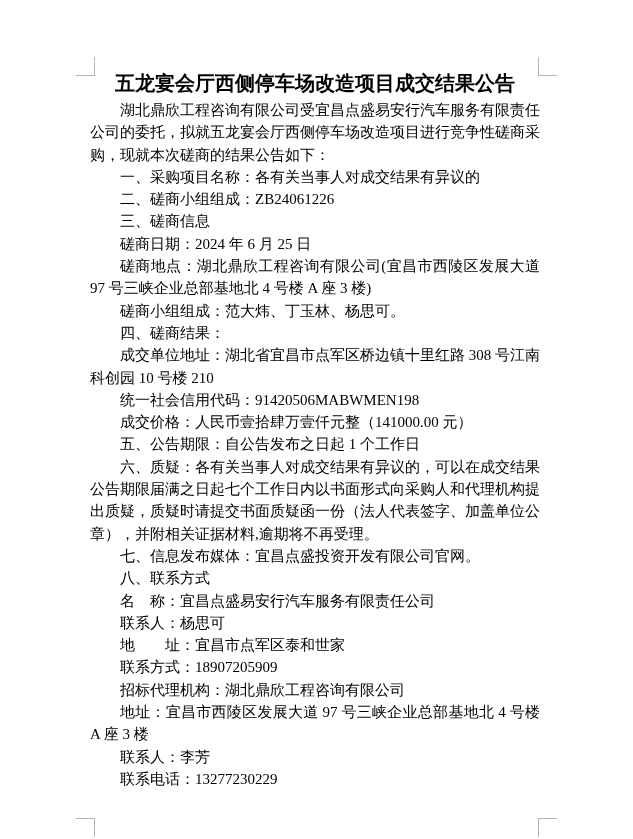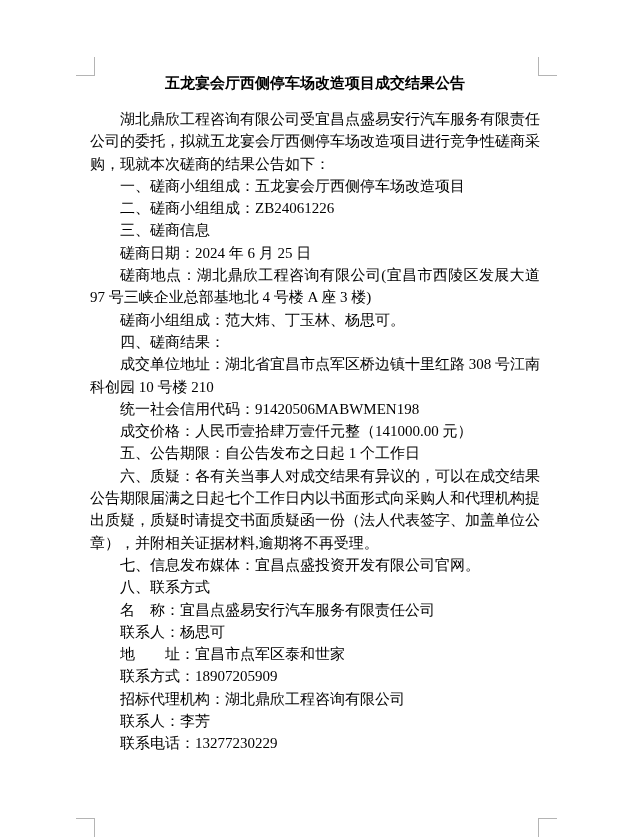--- a/index.html
+++ b/index.html
@@ -12,22 +12,22 @@
     font-family: "Liberation Serif", "DejaVu Serif", serif;
     overflow: hidden;
   }
   .content {
     position: absolute;
     left: 90px;
     top: 70px;
     width: 450px;
   }
   .doc-title {
-    margin: 0 0 12px 0;
-    font-size: 15px;
+    margin: 0 0 3px 0;
+    font-size: 20px;
     line-height: 26px;
     font-weight: bold;
     text-align: center;
     white-space: nowrap;
   }
   .para {
     margin: 0;
     font-size: 15px;
     line-height: 22.3px;
     text-align: justify;
@@ -51,36 +51,37 @@
 <div class="page">
 
   <div class="crop-mark crop-tl"></div>
   <div class="crop-mark crop-tr"></div>
   <div class="crop-mark crop-bl"></div>
   <div class="crop-mark crop-br"></div>
 
   <div class="content">
     <h1 class="doc-title">五龙宴会厅西侧停车场改造项目成交结果公告</h1>
     <p class="para">湖北鼎欣工程咨询有限公司受宜昌点盛易安行汽车服务有限责任公司的委托，拟就五龙宴会厅西侧停车场改造项目进行竞争性磋商采购，现就本次磋商的结果公告如下：</p>
-    <p class="para">一、磋商小组组成：五龙宴会厅西侧停车场改造项目</p>
+    <p class="para">一、采购项目名称：各有关当事人对成交结果有异议的</p>
     <p class="para">二、磋商小组组成：ZB24061226</p>
     <p class="para">三、磋商信息</p>
     <p class="para">磋商日期：2024 年 6 月 25 日</p>
     <p class="para">磋商地点：湖北鼎欣工程咨询有限公司(宜昌市西陵区发展大道 97 号三峡企业总部基地北 4 号楼 A 座 3 楼)</p>
     <p class="para">磋商小组组成：范大炜、丁玉林、杨思可。</p>
     <p class="para">四、磋商结果：</p>
     <p class="para">成交单位地址：湖北省宜昌市点军区桥边镇十里红路 308 号江南科创园 10 号楼 210</p>
     <p class="para">统一社会信用代码：91420506MABWMEN198</p>
     <p class="para">成交价格：人民币壹拾肆万壹仟元整（141000.00 元）</p>
     <p class="para">五、公告期限：自公告发布之日起 1 个工作日</p>
     <p class="para">六、质疑：各有关当事人对成交结果有异议的，可以在成交结果公告期限届满之日起七个工作日内以书面形式向采购人和代理机构提出质疑，质疑时请提交书面质疑函一份（法人代表签字、加盖单位公章），并附相关证据材料,逾期将不再受理。</p>
     <p class="para">七、信息发布媒体：宜昌点盛投资开发有限公司官网。</p>
     <p class="para">八、联系方式</p>
     <p class="para">名　称：宜昌点盛易安行汽车服务有限责任公司</p>
     <p class="para">联系人：杨思可</p>
     <p class="para">地　　址：宜昌市点军区泰和世家</p>
     <p class="para">联系方式：18907205909</p>
     <p class="para">招标代理机构：湖北鼎欣工程咨询有限公司</p>
+    <p class="para">地址：宜昌市西陵区发展大道 97 号三峡企业总部基地北 4 号楼 A 座 3 楼</p>
     <p class="para">联系人：李芳</p>
     <p class="para">联系电话：13277230229</p>
   </div>
 
 </div>
 
 </body></html>

